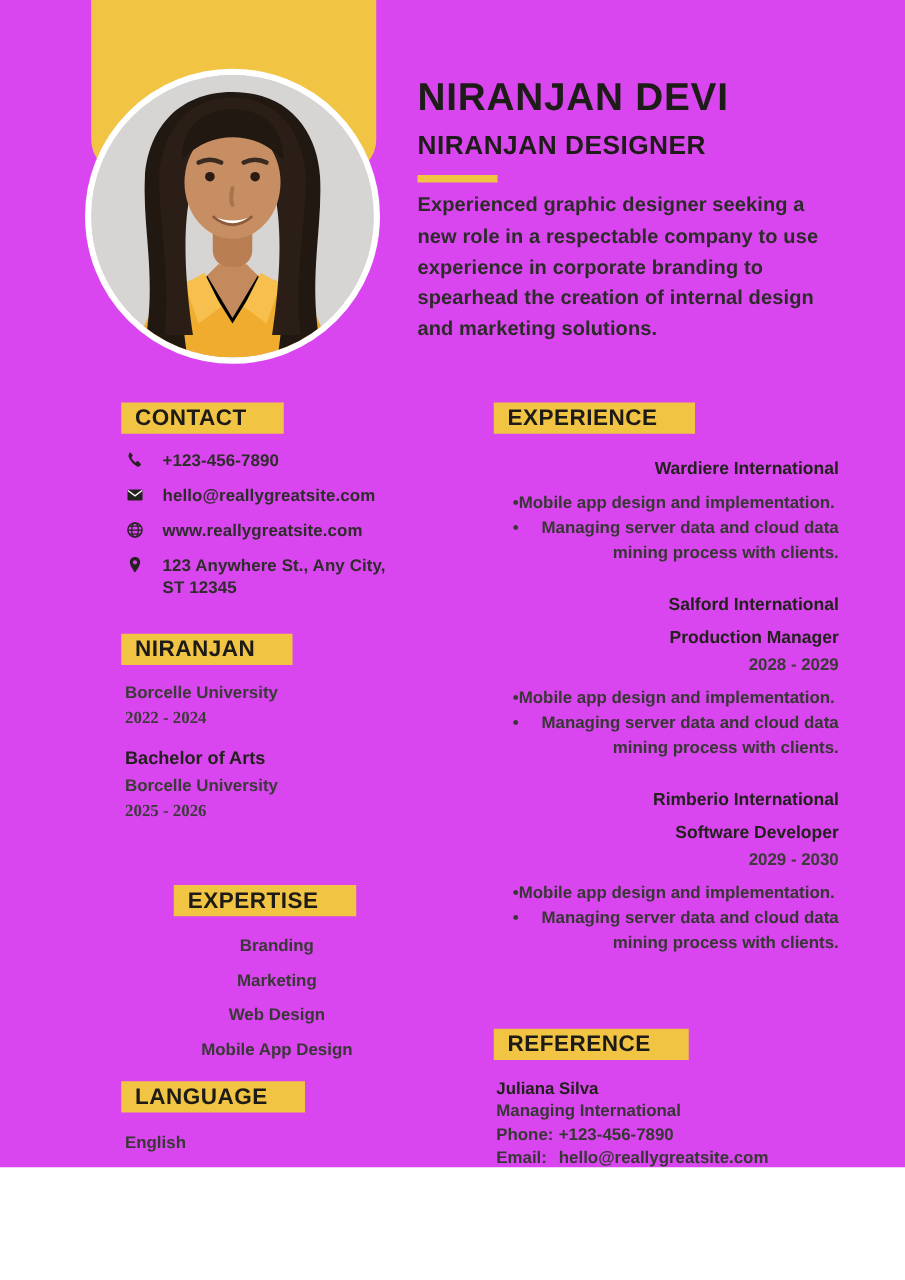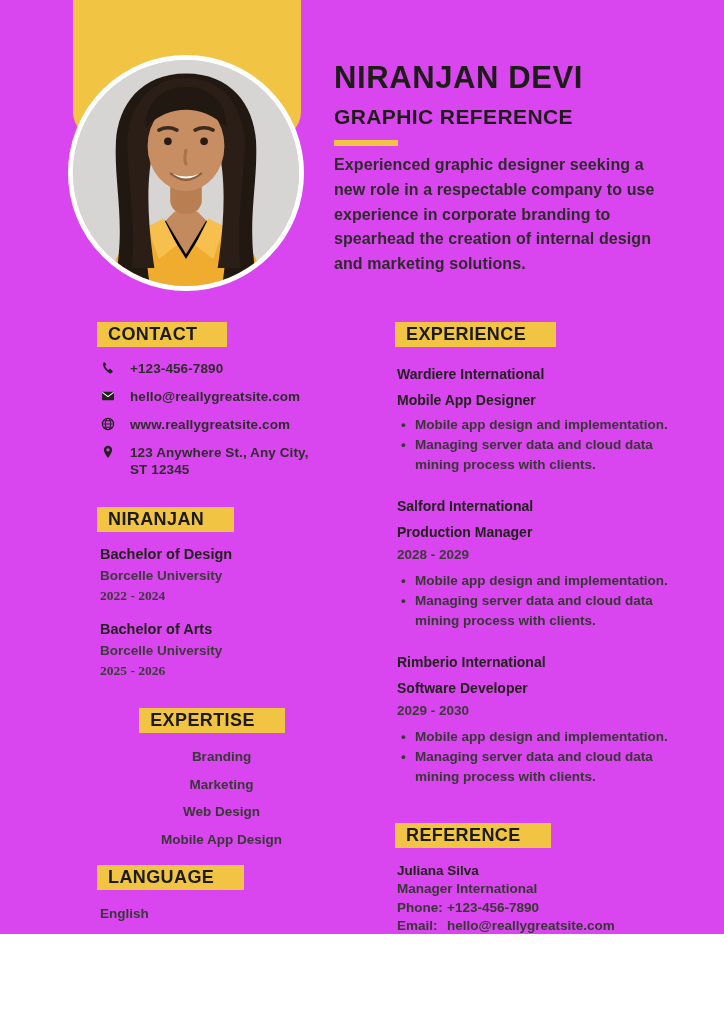--- a/index.html
+++ b/index.html
@@ -62,21 +62,21 @@
   .sec-expertise { position:absolute; left:97px; top:708px; width:230px;text-align:center; }
   .skill-list { margin-top:16px; padding-left:3px; }
   .skill-item { font-size:13.5px; font-weight:600; color:#39383('6');margin-left:16px; }
   .skill-item { font-size:13.5px; font-weight:600; color:#393836; margin-bottom:12.5px; }
   .sec-language { position:absolute; left:97px; top:865px; width:230px; }
   .lang-list { margin-top:16px; padding-left:3px; }
   .lang-item { font-size:13.5px; font-weight:600; color:#393836; margin-bottom:13px; }
   
   .col-right { position:absolute; left:395px; top:322px; width:276px; }
   .job-list { margin-top:19px; padding-left:2px; }
-  .job { margin-bottom:23px; }
+  .job { margin-bottom:23px;text-align:right; }
   .job-company { font-size:14px; font-weight:700; color:#23211e; margin-bottom:10px; }
   .job-role    { font-size:14px; font-weight:700; color:#23211e; margin-bottom:7px; }
   .job-years   { font-size:13.5px; font-weight:600; color:#3c3b39; margin-bottom:9px; }
   .bullet { display:flex; font-size:13.5px; font-weight:600; color:#383735; line-height:20px; }
   .bullet::before { content:"•"; flex:0 0 14px; margin-left:4px; }
   .sec-reference { position:absolute; left:395px; top:823px; width:290px; }
   .ref-body { margin-top:14px; padding-left:2px; font-size:13.5px; line-height:18.4px; color:#383735; }
   .ref-name { font-weight:700; color:#23211e; }
   .ref-line { font-weight:600; }
   .ref-label { display:inline-block; min-width:50px; font-weight:600; }
@@ -117,21 +117,21 @@
       <circle cx="42" cy="36" r="1.7" fill="#2a1c14"></circle>
       <circle cx="58" cy="36" r="1.7" fill="#2a1c14"></circle>
 
       <path d="M50,40 Q49,44 50,46" stroke="#a9744c" stroke-width="1.4" fill="none" stroke-linecap="round"></path>
       <path d="M43,50 Q50,56 57,50 Q50,53 43,50 Z" fill="#ffffff"></path>
       <path d="M43,50 Q50,56 57,50" stroke="#8e5a38" stroke-width="1" fill="none"></path>
     </svg>
   </div>
 
   <div class="name">NIRANJAN DEVI</div>
-  <div class="job-title">GRAPHIC REFERENCE</div>
+  <div class="job-title">NIRANJAN DESIGNER</div>
   <div class="title-underline"></div>
   <div class="summary">Experienced graphic designer seeking a new role in a respectable company to use experience in corporate branding to spearhead the creation of internal design and marketing solutions.</div>
 
   <div class="col-left">
     <span class="sec-bar">CONTACT</span>
     <div class="contact-list">
       <div class="contact-row">
         <svg class="cicon" viewBox="0 0 24 24">
           <path d="M6.6 3.2 L9 5.8 C9.5 6.3 9.4 7 8.9 7.6 L7.6 9 C8.3 10.8 10 13.2 12.6 14.9 L14.6 13.5 C15.1 13.2 15.8 13.2 16.2 13.7 L18.8 16.4 C19.3 16.9 19.2 17.7 18.7 18.2 L17.2 19.6 C16.5 20.2 15.4 20.3 14.5 19.8 C11.8 18.3 6.4 13.9 4.4 8.2 C4.1 7.3 4.1 6.3 4.8 5.5 L5.3 3.4 C5.7 2.9 6.2 2.8 6.6 3.2 Z" fill="#24221f"></path>
         </svg>
@@ -158,21 +158,20 @@
         </svg>
         <span class="ctext" style="max-width:180px;">123 Anywhere St., Any City, ST 12345</span>
       </div>
     </div>
   </div>
 
   <div class="sec-education">
     <span class="sec-bar">NIRANJAN</span>
     <div class="edu-list">
       <div class="edu-item">
-        <div class="edu-degree">Bachelor of Design</div>
         <div class="edu-school">Borcelle University</div>
         <div class="edu-years">2022 - 2024</div>
       </div>
       <div class="edu-item">
         <div class="edu-degree">Bachelor of Arts</div>
         <div class="edu-school">Borcelle University</div>
         <div class="edu-years">2025 - 2026</div>
       </div>
     </div>
   </div>
@@ -194,21 +193,20 @@
       <div class="lang-item">Tamil</div>
     </div>
   </div>
 
   <div class="col-right">
     <span class="sec-bar">EXPERIENCE</span>
     <div class="job-list">
 
       <div class="job">
         <div class="job-company">Wardiere International</div>
-        <div class="job-role">Mobile App Designer</div>
         <div class="bullet">
             <span>Mobile app design and implementation.</span>
           </div>
         <div class="bullet">
             <span>Managing server data and cloud data mining process with clients.</span>
           </div>
       </div>
 
       <div class="job">
         <div class="job-company">Salford International</div>
@@ -234,21 +232,21 @@
           </div>
       </div>
 
     </div>
   </div>
 
   <div class="sec-reference">
     <span class="sec-bar">REFERENCE</span>
     <div class="ref-body">
       <div class="ref-name">Juliana Silva</div>
-      <div class="ref-line">Manager International</div>
+      <div class="ref-line">Managing International</div>
       <div class="ref-line">
         <span class="ref-label">Phone:</span><span>+123-456-7890</span>
       </div>
       <div class="ref-line">
         <span class="ref-label">Email:</span><span>hello@reallygreatsite.com</span>
       </div>
     </div>
   </div>
 
   <div class="footer-bar"></div>

